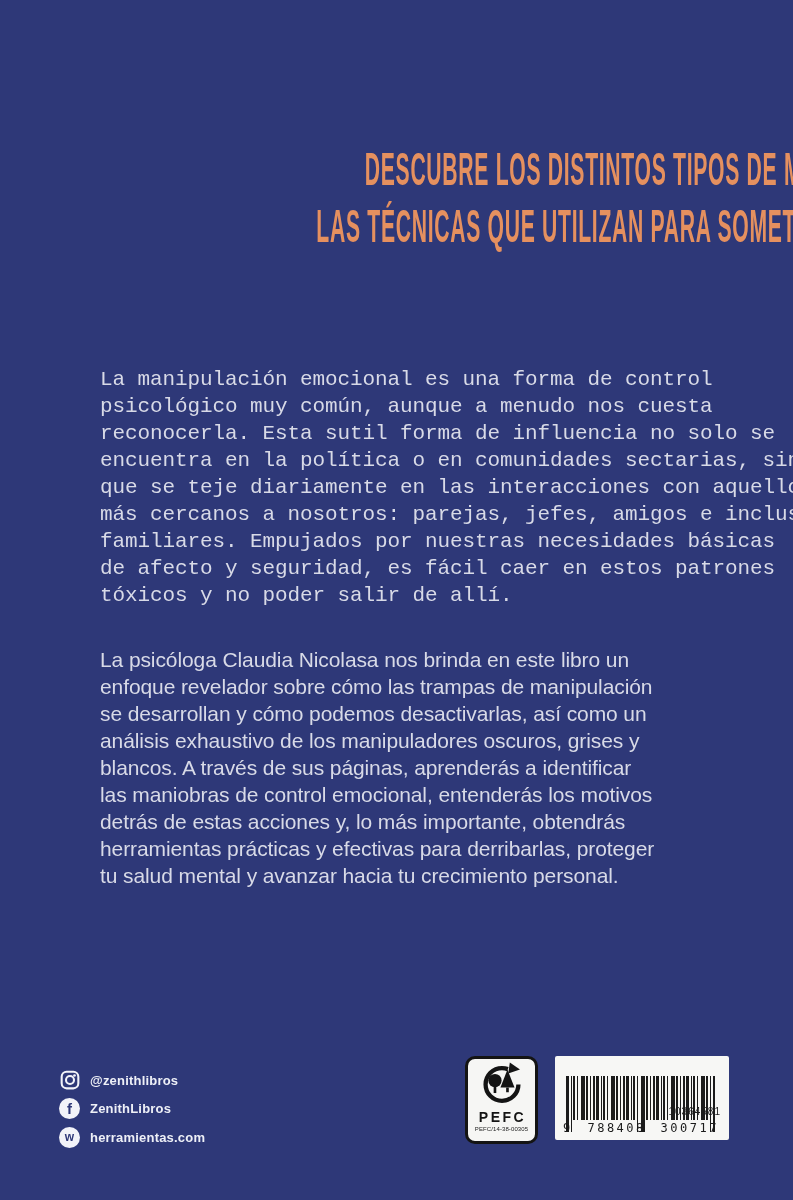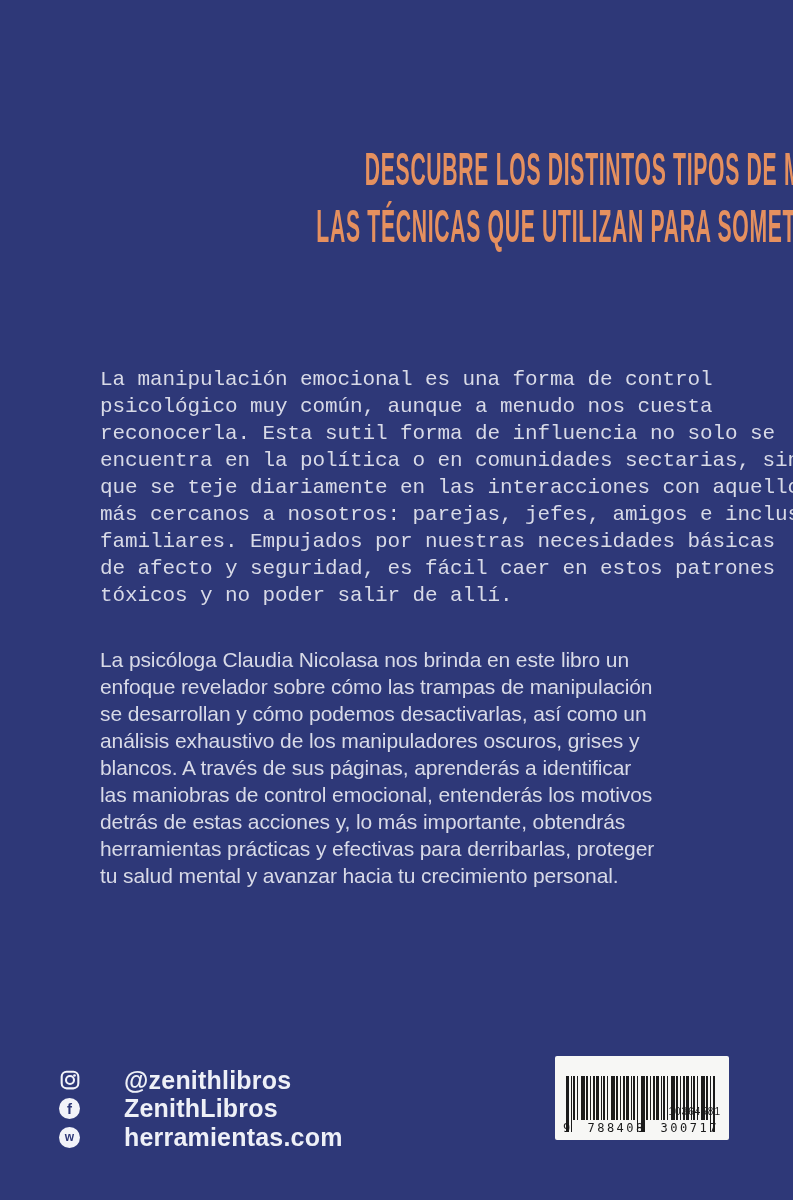--- a/index.html
+++ b/index.html
@@ -40,21 +40,21 @@
   .p2 { top: 630px; margin-top: 16px; }
 
   
   .social { position: absolute; left: 59px; top: 1066px; }
   .social-row { display: flex; align-items: center; height: 28.5px; }
   .sicon { width: 21px; height: 21px; display: inline-flex; align-items: center; justify-content: center; margin-right: 10px; flex: 0 0 21px; }
   .sicon.circle { background: #f2f3f9; border-radius: 50%; }
   .glyph { color: #2e3878; font-weight: bold; line-height: 1; }
   .glyph.fb { font-size: 15px; }
   .glyph.web { font-size: 12px; }
-  .slabel { color: #eef0f7; font-size: 25px; font-weight: bold; letter-spacing: 0.2px; margin-left: 34px; }
+  .slabel { color: #eef0f7; font-size: 13px; font-weight: bold; letter-spacing: 0.2px; }
 
   
   .pefc {
     position: absolute; left: 465px; top: 1056px;
     width: 67px; height: 80px;
     background: #f6f6f4;
     border: 3px solid #141414;
     border-radius: 10px;
     text-align: center;
     padding-top: 2px;
@@ -136,20 +136,32 @@
       <span class="slabel">ZenithLibros</span>
     </div>
     <div class="social-row">
       <span class="sicon circle">
           <span class="glyph web">w</span>
         </span>
       <span class="slabel">herramientas.com</span>
     </div>
   </div>
 
+  <div class="pefc">
+    <svg viewBox="0 0 64 64" width="50" height="50" aria-hidden="true">
+      <circle cx="32" cy="30" r="21" fill="none" stroke="#141414" stroke-width="5.5" stroke-dasharray="106 26"></circle>
+      <polygon points="42,2 55,11 40,16" fill="#141414"></polygon>
+      <circle cx="23" cy="25" r="8.5" fill="#141414"></circle>
+      <rect x="21.3" y="31" width="3.4" height="10" fill="#141414"></rect>
+      <polygon points="39,11 30,34 48,34" fill="#141414"></polygon>
+      <rect x="37.3" y="34" width="3.4" height="6" fill="#141414"></rect>
+    </svg>
+    <div class="pefc-word">PEFC</div>
+    <div class="pefc-code">PEFC/14-38-00305</div>
+  </div>
 
   <div class="barcode">
     <div class="bc-number">10364581</div>
     <div class="bc-bars">
         <div class="bar tall" style="width: 3px; margin-right: 2px;"></div>
         <div class="bar tall" style="width: 1px; margin-right: 1px;"></div>
         <div class="bar" style="width: 2px; margin-right: 2px;"></div>
         <div class="bar" style="width: 1px; margin-right: 3px;"></div>
         <div class="bar" style="width: 4px; margin-right: 1px;"></div>
         <div class="bar" style="width: 2px; margin-right: 2px;"></div>

